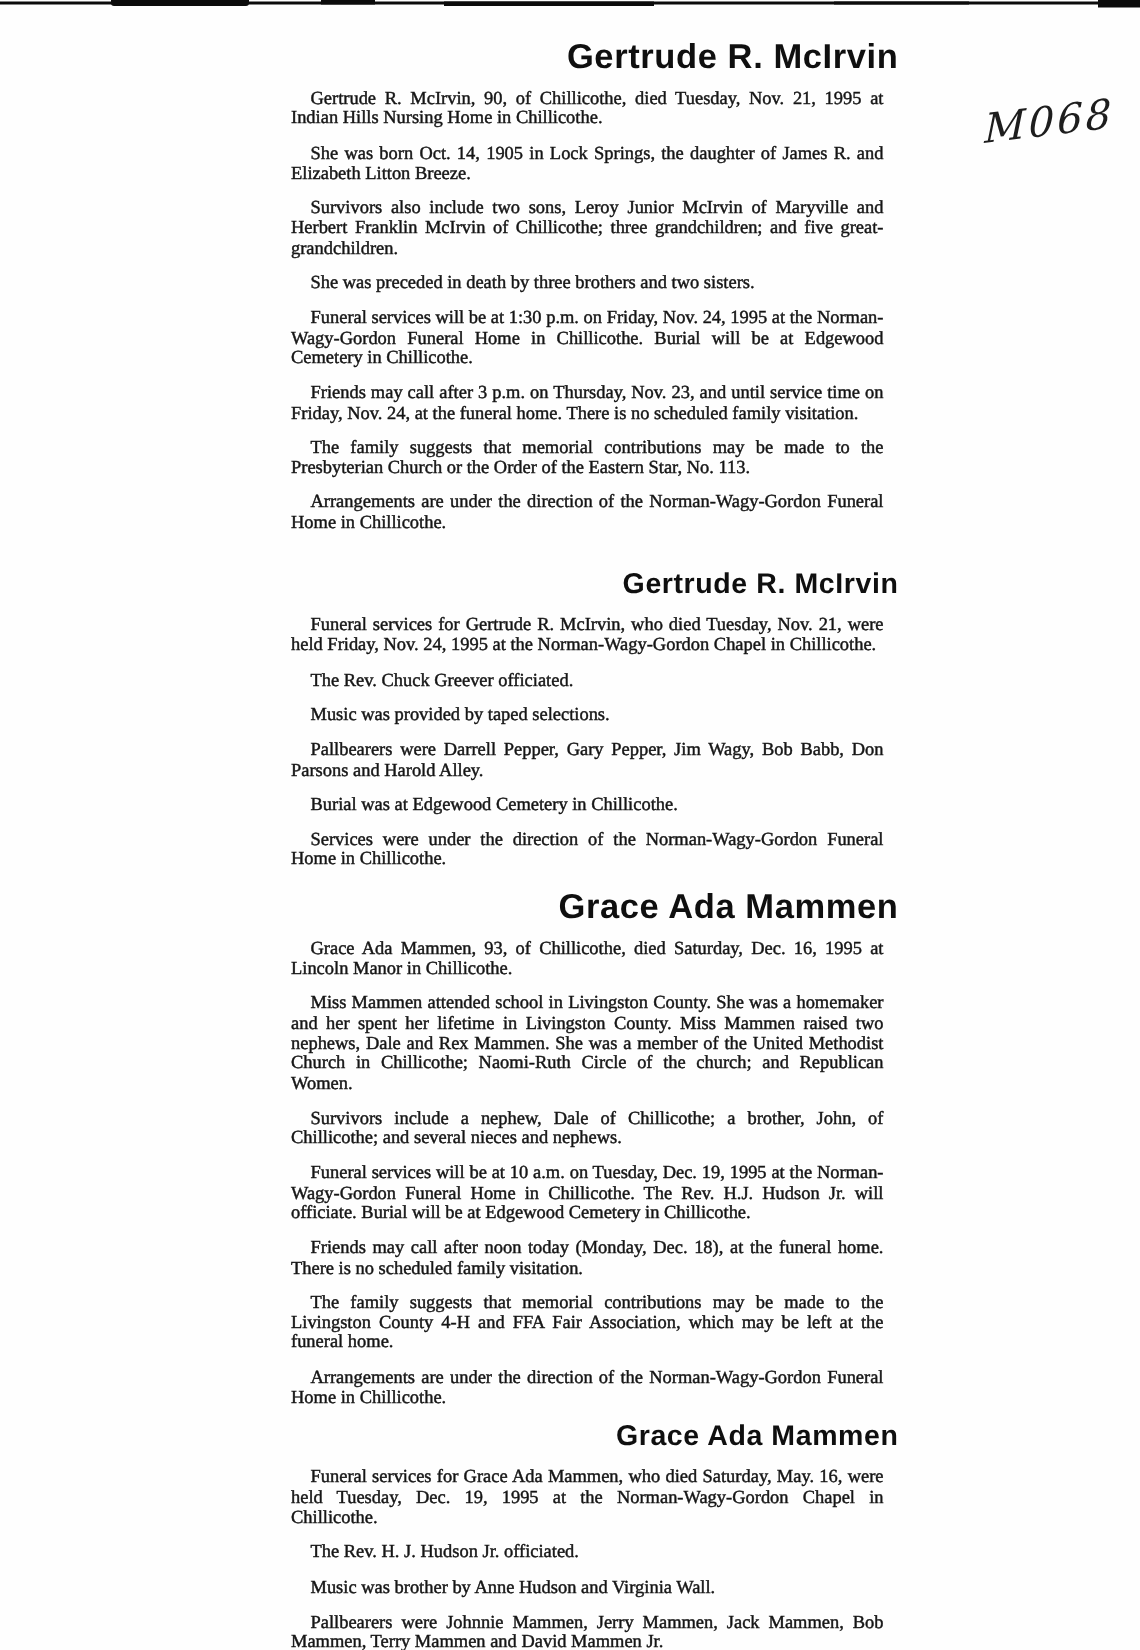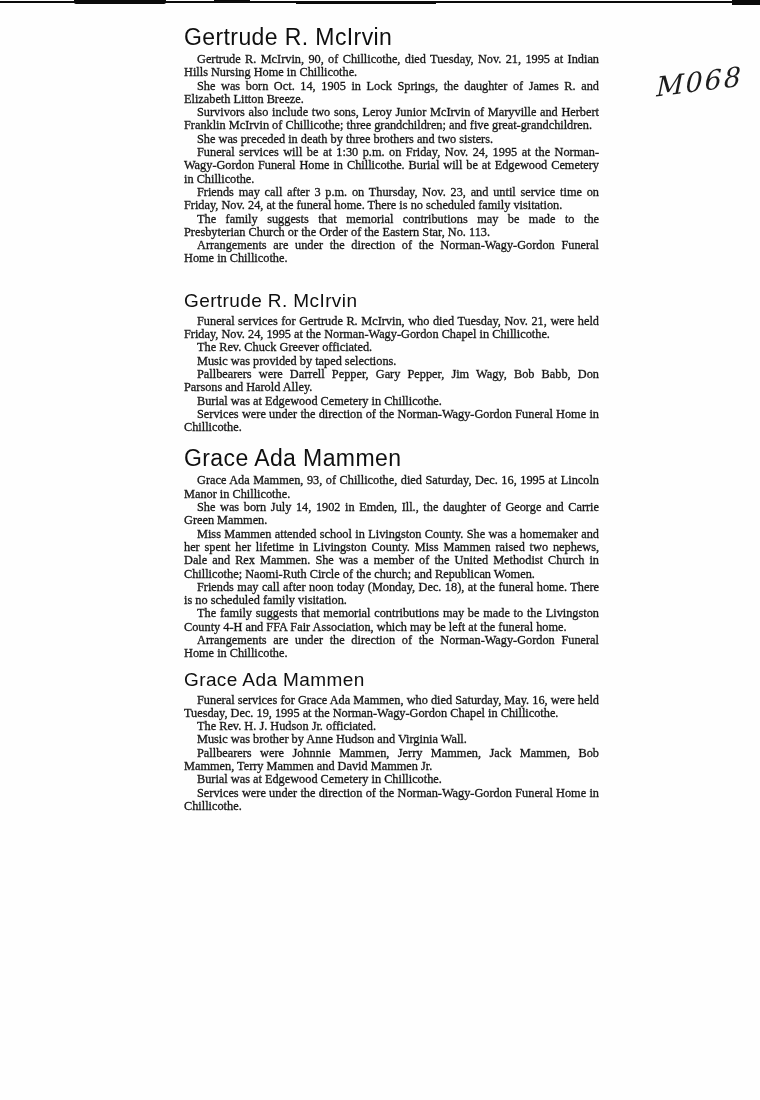--- a/index.html
+++ b/index.html
@@ -52,30 +52,30 @@
   .column {
     position: absolute;
     left: 184px;
     top: 25px;
     width: 415px;
     color: #161616;
   }
   section.obit { display: block; }
   .obit-title {
     font-family: "Liberation Sans", sans-serif;
-    font-weight: normal;
-    text-align: left;
+    font-weight: bold;
+    text-align: right;
     margin: 0 0 4px 0;
     color: #0f0f0f;
     letter-spacing: 0.4px;
   }
   section.obit.large .obit-title { font-size: 23px; line-height: 24px; }
   section.obit.small .obit-title { font-size: 19px; line-height: 20px; }
   .obit p {
-    margin: 0;
+    margin: 10px;
     font-size: 12.3px;
     line-height: 13.3px;
     text-align: justify;
     text-indent: 13px;
     color: #161616;
     -webkit-text-stroke: 0.3px #161616;
   }
   .column section:nth-of-type(2) { margin-top: 25px; }
   .column section:nth-of-type(3) { margin-top: 12px; }
   .column section:nth-of-type(4) { margin-top: 9px; }
@@ -115,22 +115,23 @@
         <p>The Rev. Chuck Greever officiated.</p>
         <p>Music was provided by taped selections.</p>
         <p>Pallbearers were Darrell Pepper, Gary Pepper, Jim Wagy, Bob Babb, Don Parsons and Harold Alley.</p>
         <p>Burial was at Edgewood Cemetery in Chillicothe.</p>
         <p>Services were under the direction of the Norman-Wagy-Gordon Funeral Home in Chillicothe.</p>
       </section>
 
   <section class="obit large">
     <h2 class="obit-title">Grace Ada Mammen</h2>
   <p>Grace Ada Mammen, 93, of Chillicothe, died Saturday, Dec. 16, 1995 at Lincoln Manor in Chillicothe.</p>
-        <p>She was born July 14, 1902 in Emden, Ill., the daughter of George and Carrie Green Mammen.</p>
         <p>Miss Mammen attended school in Livingston County. She was a homemaker and her spent her lifetime in Livingston County. Miss Mammen raised two nephews, Dale and Rex Mammen. She was a member of the United Methodist Church in Chillicothe; Naomi-Ruth Circle of the church; and Republican Women.</p>
+        <p>Survivors include a nephew, Dale of Chillicothe; a brother, John, of Chillicothe; and several nieces and nephews.</p>
+        <p>Funeral services will be at 10 a.m. on Tuesday, Dec. 19, 1995 at the Norman-Wagy-Gordon Funeral Home in Chillicothe. The Rev. H.J. Hudson Jr. will officiate. Burial will be at Edgewood Cemetery in Chillicothe.</p>
         <p>Friends may call after noon today (Monday, Dec. 18), at the funeral home. There is no scheduled family visitation.</p>
         <p>The family suggests that memorial contributions may be made to the Livingston County 4-H and FFA Fair Association, which may be left at the funeral home.</p>
         <p>Arrangements are under the direction of the Norman-Wagy-Gordon Funeral Home in Chillicothe.</p>
       </section>
 
   <section class="obit small">
     <h2 class="obit-title">Grace Ada Mammen</h2>
   <p>Funeral services for Grace Ada Mammen, who died Saturday, May. 16, were held Tuesday, Dec. 19, 1995 at the Norman-Wagy-Gordon Chapel in Chillicothe.</p>
         <p>The Rev. H. J. Hudson Jr. officiated.</p>
         <p>Music was brother by Anne Hudson and Virginia Wall.</p>

